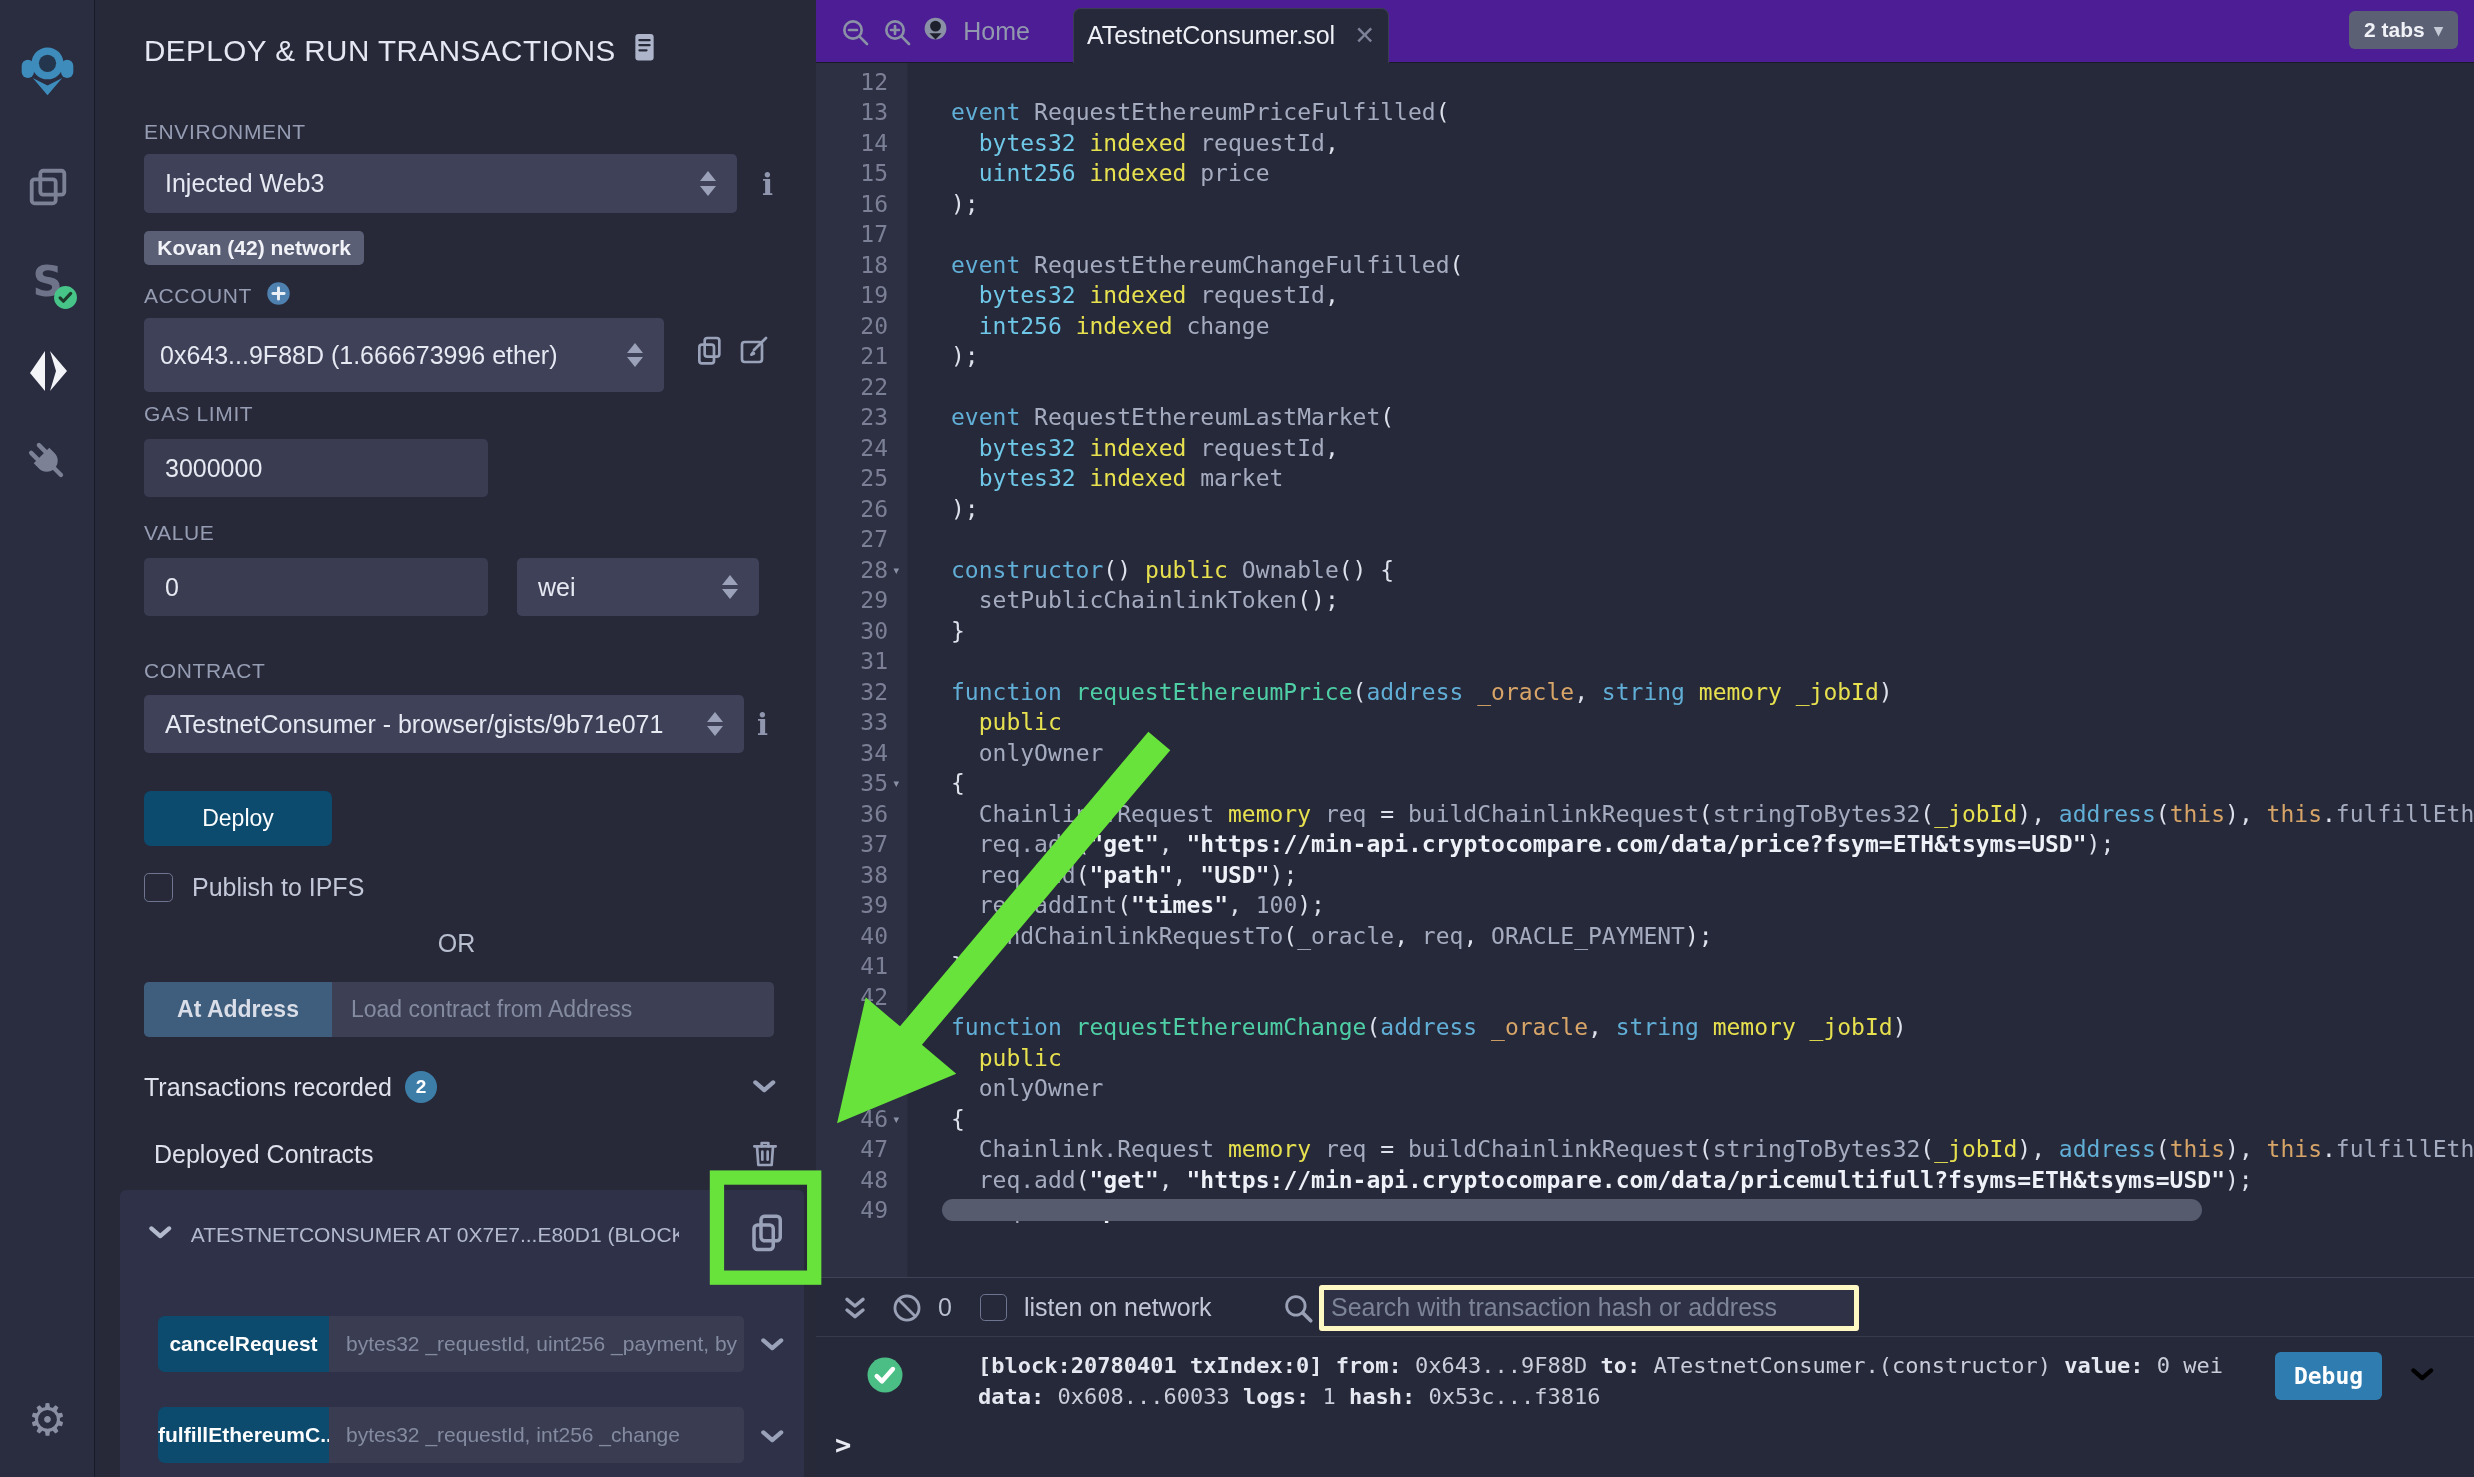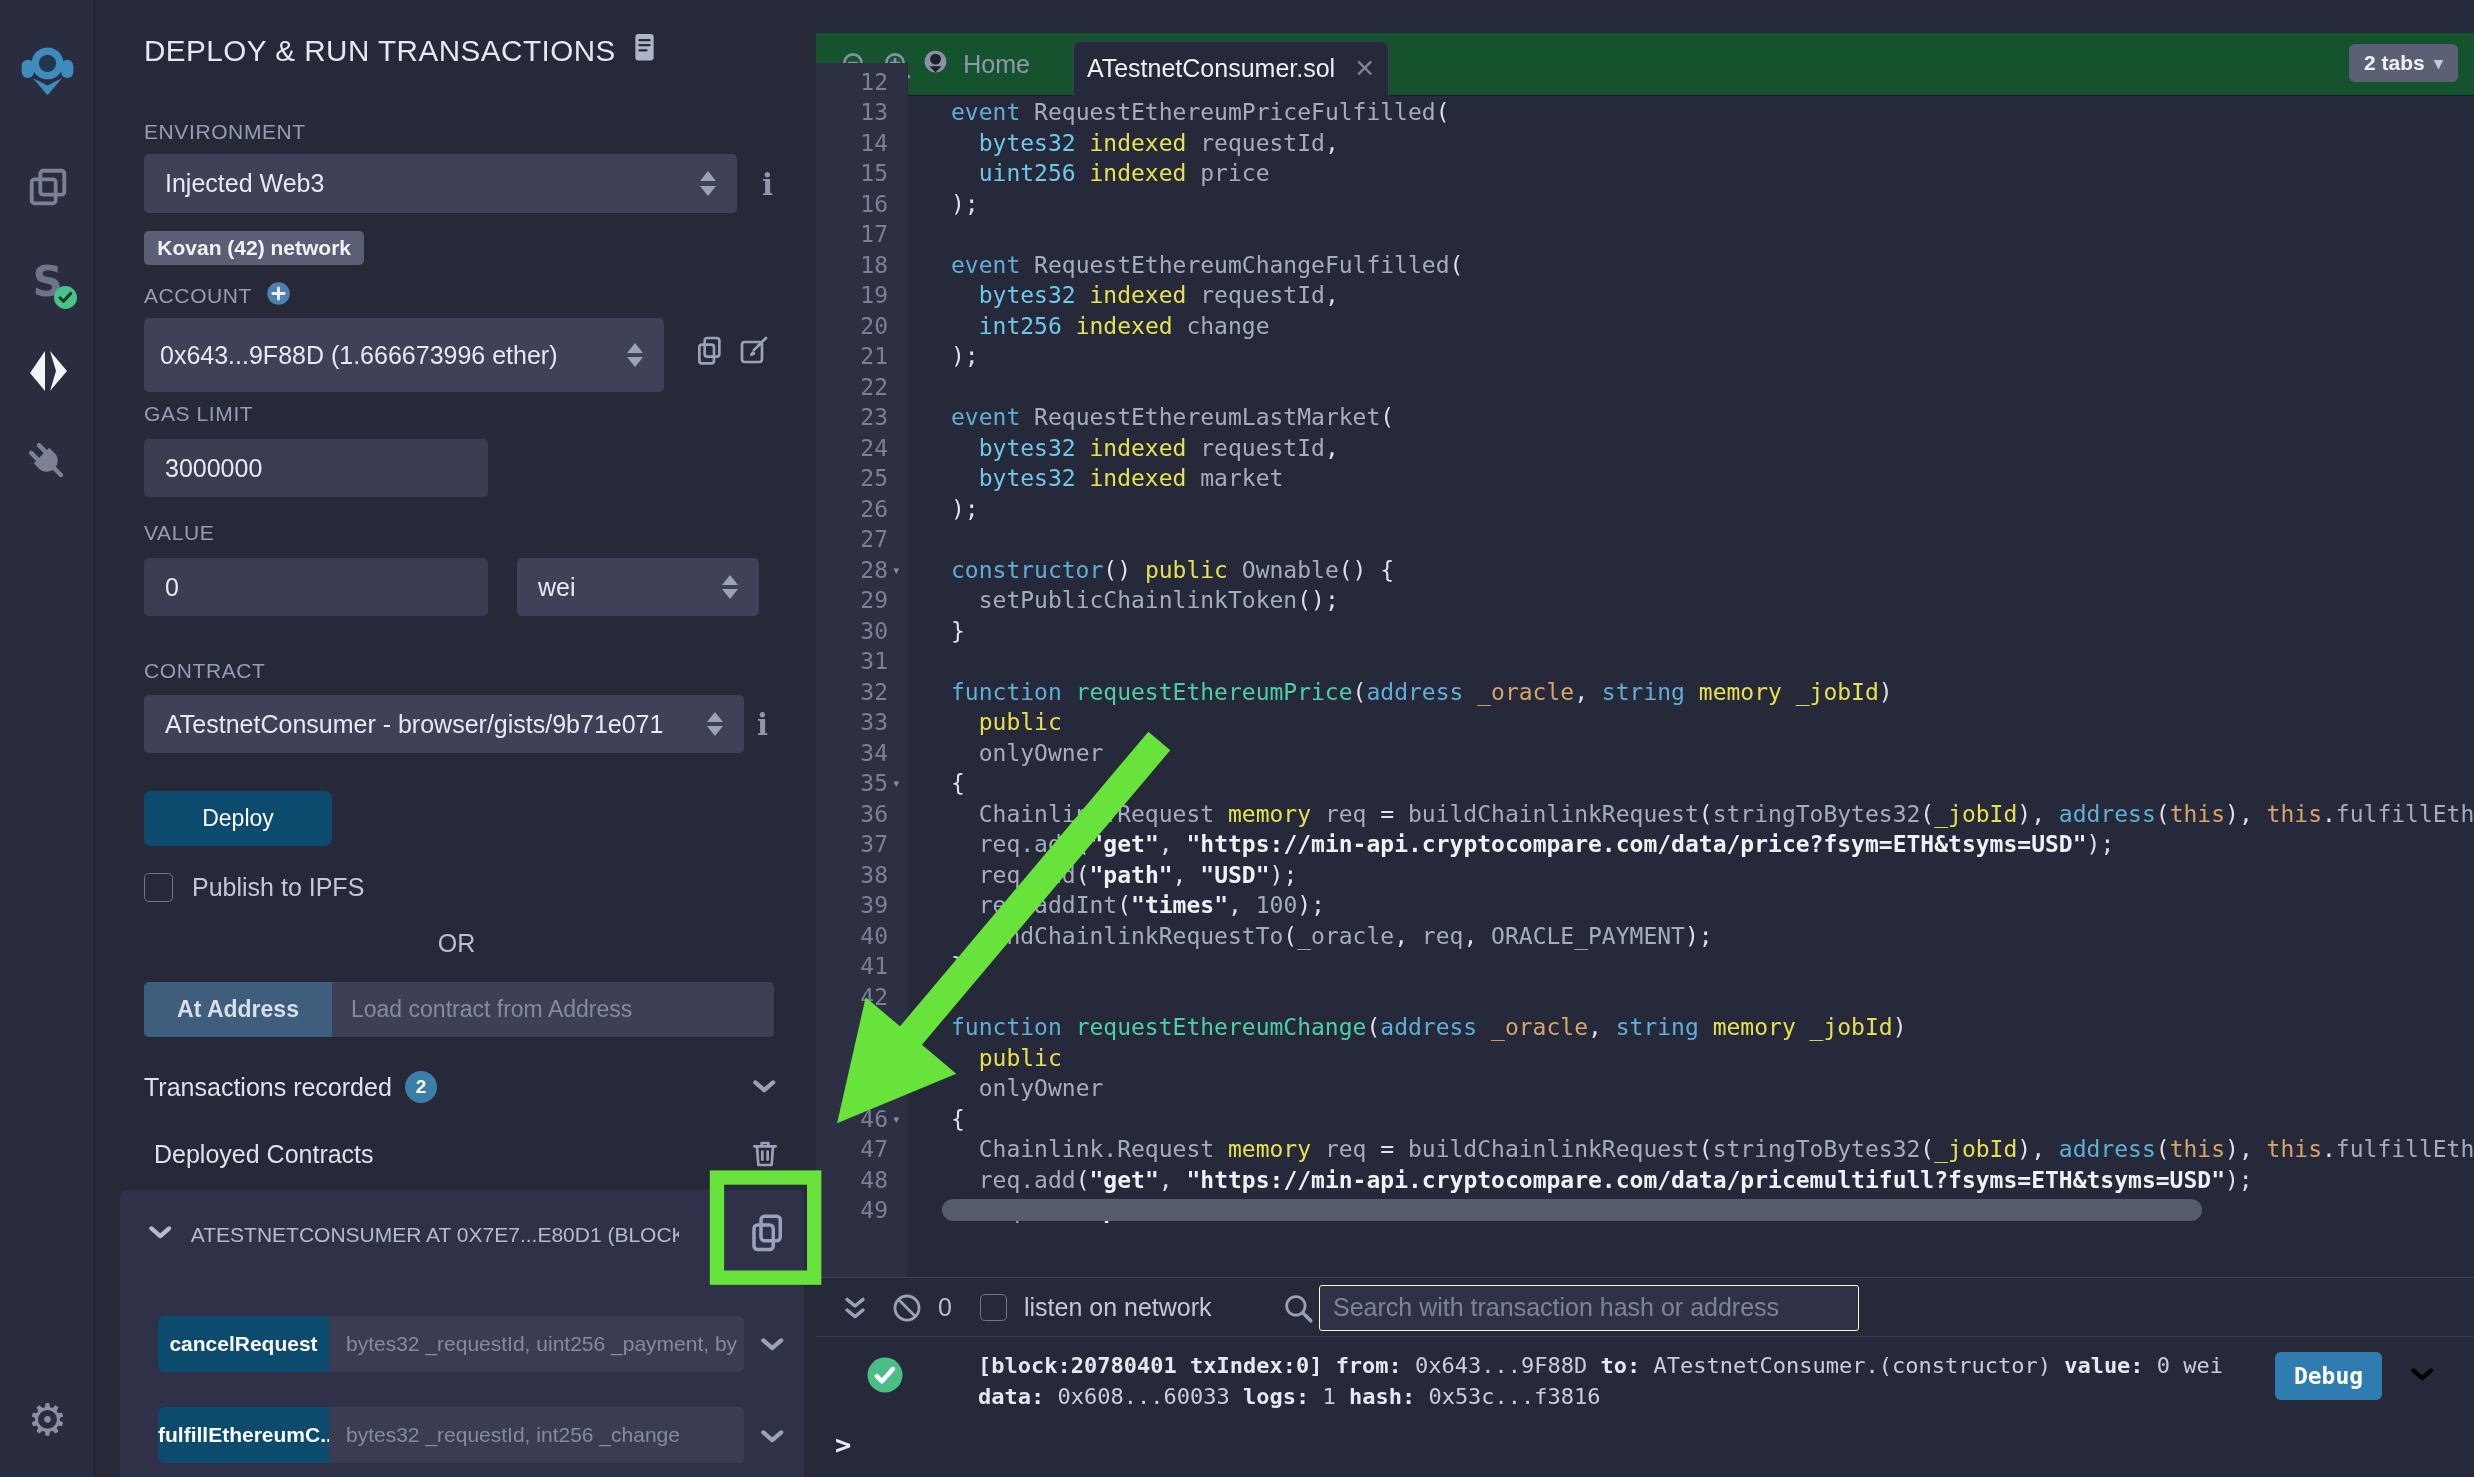--- a/index.html
+++ b/index.html
@@ -47,22 +47,22 @@
   .row-txt { color:#dfe2ec; font-size:25px; }
   .card { position:absolute; background:#2e3148; border-radius:5.7px; }
   .card-hdr { display:flex; align-items:center; gap:15.3px; color:#b4bace; font-size:21px;
               white-space:nowrap; overflow:hidden; }
   .fn-btn { font-size:21px; font-weight:bold; }
   .fn-inp { position:absolute; background:#3a3d52; border-radius:0 4.8px 4.8px 0; color:#848ba1;
             font-size:21px; display:flex; align-items:center; padding:0 17px; white-space:nowrap; overflow:hidden; }
 
   
   .main { position:absolute; left:816px; top:0; right:0; height:1478px; background:#262939; }
-  .tabbar { position:absolute; left:0; top:0; right:0; height:63px; background:#14532d;
-            border-bottom:1px solid #181a24;margin-top:33px; }
+  .tabbar { position:absolute; left:0; top:0; right:0; height:63px; background:#4c1d95;
+            border-bottom:1px solid #181a24; }
   .tb-item { position:absolute; display:flex; align-items:center; color:#8a90a5; }
   .tab { display:flex; align-items:center; gap:13.3px; font-size:25px; }
   .tab-home { left:105px; top:0; height:63px; color:#9298ad; }
   .tab-active { left:257px; top:7.6px; height:55px; width:316px; background:#262939;
                 border:1px solid #3b3e52; border-bottom:none; border-radius:7.6px 7.6px 0 0;
                 color:#eef0f6; justify-content:center; }
   .tab-close { color:#7d8298; font-size:25px; margin-left:5.7px; }
   .tabs-count { position:absolute; right:17px; top:11.4px; background:#5b6075; color:#f0f1f6;
                 font-size:21px; font-weight:bold; border-radius:5.7px; padding:6.7px 15.3px;
                 display:flex; align-items:center; gap:9.5px; }
@@ -84,22 +84,22 @@
              background:#565b6e; border-radius:11.4px; }
 
   
   .terminal { position:absolute; left:0; top:1277px; right:0; height:200px; background:#262939;
               border-top:1.9px solid #3f4257; font-family:"DejaVu Sans Mono", monospace; }
   .term-hdr { position:absolute; left:0; top:0; right:0; height:59px; border-bottom:1px solid #363a4d; }
   .th-item { position:absolute; top:0; height:59px; display:flex; align-items:center; color:#9aa0b5; }
   .term-count { font-size:25px; color:#b9bfce; font-family:"Liberation Sans",sans-serif; }
   .listen-lbl { font-size:25px; color:#c3c8d8; font-family:"Liberation Sans",sans-serif; }
   .search-inp { position:absolute; left:503px; top:6.7px; width:540px; height:46px; background:#2f3246;
-                border:1px solid #fef9c3; border-radius:2.9px; color:#c6cbd9; font-size:25px;
-                padding:0 13px; font-family:"Liberation Sans",sans-serif; }
+                border:5px solid #fef9c3; border-radius:2.9px; color:#c6cbd9; font-size:25px;
+                padding:0 7px; font-family:"Liberation Sans",sans-serif; }
   .search-inp::placeholder { color:#7e8498; }
   .term-log { position:absolute; left:162px; top:72px; font-size:22px; line-height:31px;
               color:#c9cdda; white-space:nowrap; }
   .tl-b { font-weight:bold; color:#e6e8f1; }
   .debug-wrap { position:absolute; left:1459px; top:74px; display:flex; align-items:center; gap:25px; }
   .debug-btn { background:#2e7cb0; border:none; border-radius:5.7px; color:#fff; width:107px; height:48px;
                font-family:"DejaVu Sans Mono", monospace; font-weight:bold; font-size:23px; }
   .prompt { position:absolute; left:19px; top:151px; color:#e8eaf2; font-weight:bold; font-size:27px; }
 
   

